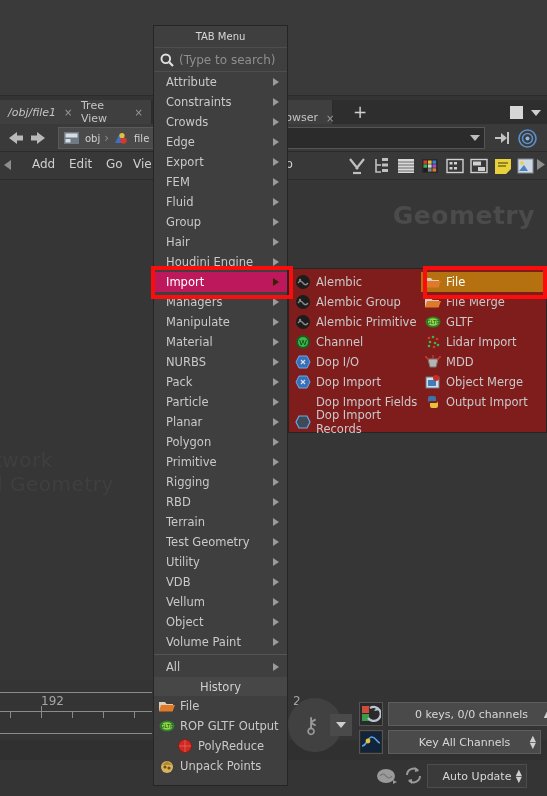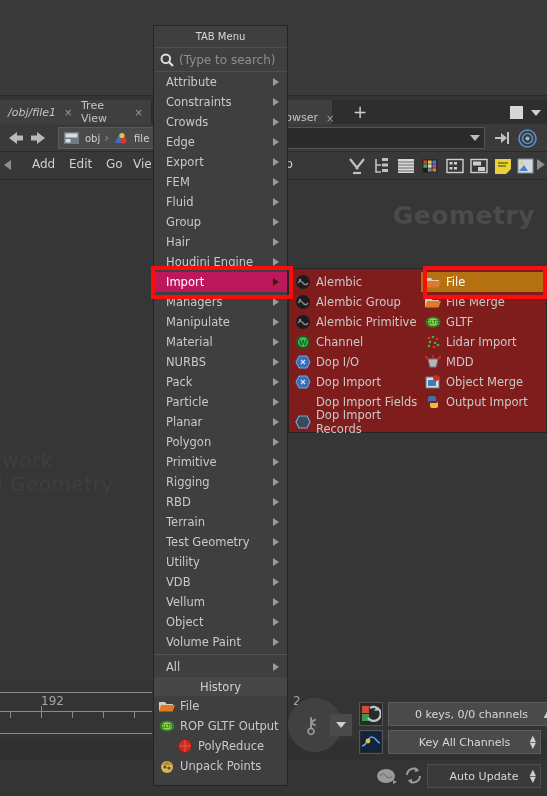--- a/index.html
+++ b/index.html
@@ -324,21 +324,21 @@
       </svg>
   </div>
   <div style="position:absolute;left:404px;top:766px;">
     <svg width="19" height="19" viewBox="0 0 19 19">
         <path d="M3 9 a6.5 6.5 0 0 1 11 -4.5" fill="none" stroke="#9a9a9a" stroke-width="2"></path>
         <path d="M16 10 a6.5 6.5 0 0 1 -11 4.5" fill="none" stroke="#9a9a9a" stroke-width="2"></path>
         <path d="M11 1 L15 5 L11 6 Z" fill="#9a9a9a"></path>
         <path d="M8 18 L4 14 L8 13 Z" fill="#9a9a9a"></path>
       </svg>
   </div>
-  <div class="field-btn" style="left:427px;top:764px;width:114px;height:24px;background:#3a3a3a;border-color:#4d4d4d;">
+  <div class="field-btn" style="left:427px;top:764px;width:100px;height:24px;background:#3a3a3a;border-color:#4d4d4d;">
     <span>Auto Update</span>
     <span class="spin" style="top:4px;">▲<br>▼</span>
   </div>
 
   <div class="tabmenu">
     <div class="tabmenu-title">TAB Menu</div>
     <div class="tabmenu-search">
       <span>
         <svg width="14" height="14" viewBox="0 0 14 14">
             <circle cx="5.8" cy="5.8" r="4.3" fill="none" stroke="#e2e2e2" stroke-width="1.9"></circle>

